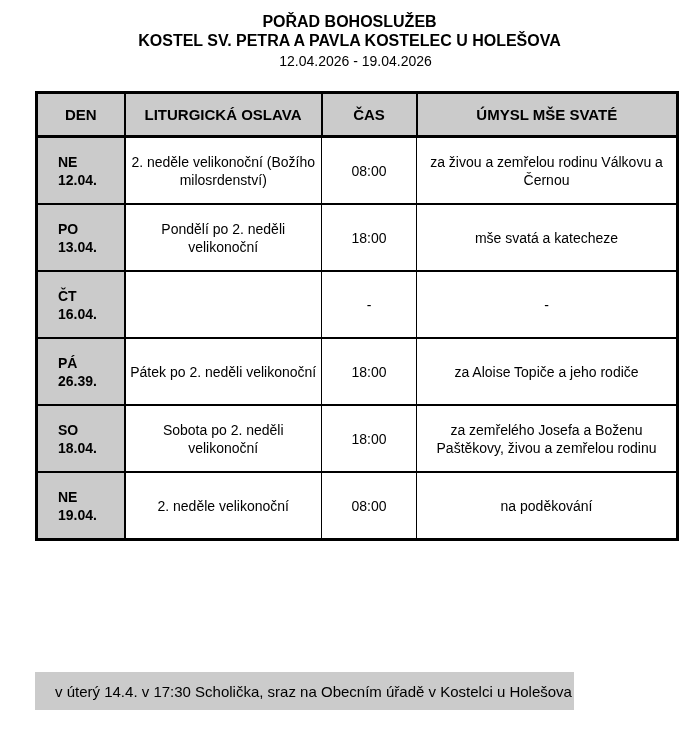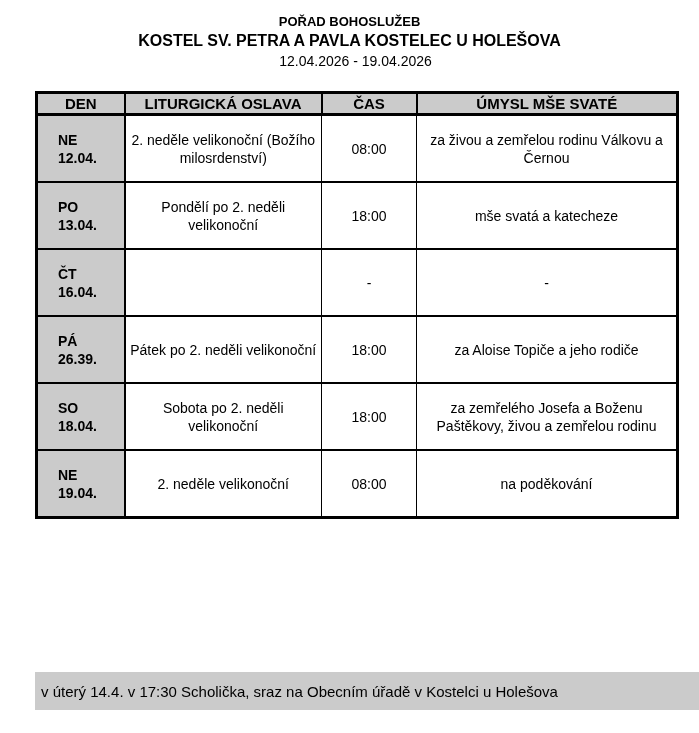--- a/index.html
+++ b/index.html
@@ -17,21 +17,21 @@
     overflow: hidden;
   }
   .titles {
     position: absolute;
     top: 12px;
     left: 0;
     width: 699px;
     text-align: center;
   }
   .title-main {
-    font-size: 13px;
+    font-size: 16px;
     font-weight: bold;
     line-height: 19px;
     text-align: center;
   }
   .title-sub {
     font-size: 16px;
     font-weight: bold;
     line-height: 19px;
   }
   .title-dates {
@@ -51,21 +51,21 @@
     border: 3px solid #000000;
   }
   table.schedule th {
     background: #cbcbcb;
     border: 2px solid #000000;
     border-bottom: 3px solid #000000;
     font-size: 15px;
     font-weight: bold;
     height: 19px;
     text-align: center;
-    padding: 0;
+    padding: 11px;
   }
   table.schedule td {
     border-left: 1px solid #000000;
     border-right: 1px solid #000000;
     border-top: 2px solid #000000;
     border-bottom: 2px solid #000000;
     font-size: 14px;
     height: 65px;
     text-align: center;
     vertical-align: middle;
@@ -80,27 +80,27 @@
     border-right: 2px solid #000000;
   }
   td.den .abbr {
     display: inline-block;
     width: 28px;
   }
   .footer-note {
     position: absolute;
     left: 35px;
     top: 672px;
-    width: 665px;
+    width: 539px;
     height: 38px;
     background: #cbcbcb;
     box-sizing: border-box;
     display: flex;
     align-items: center;
-    padding-left: 6px;
+    padding-left: 20px;
     font-size: 15px;
   }
 </style>
 </head>
 <body>
 
 <div class="page">
 
   <div class="titles">
     <div class="title-main">POŘAD BOHOSLUŽEB</div>

